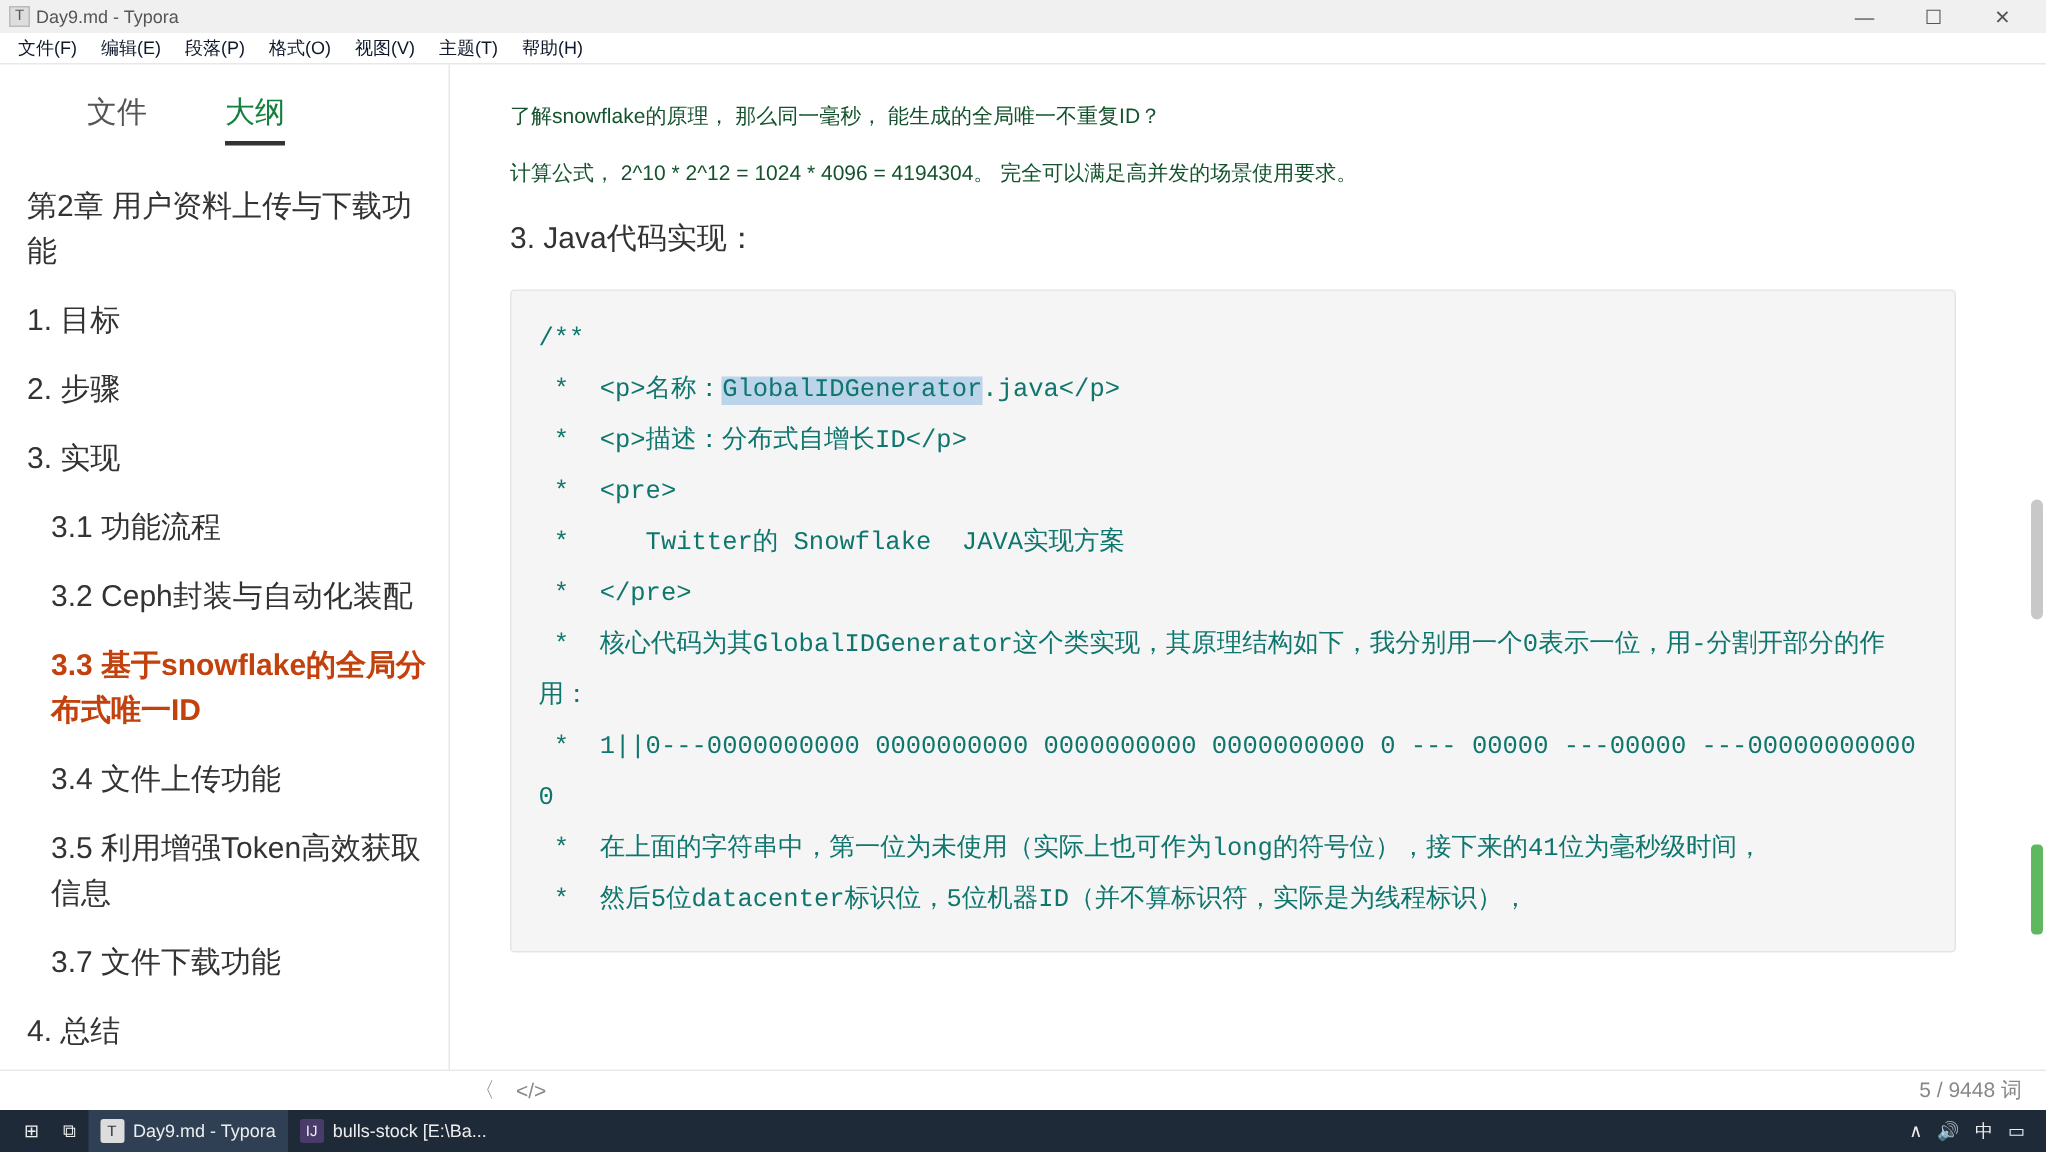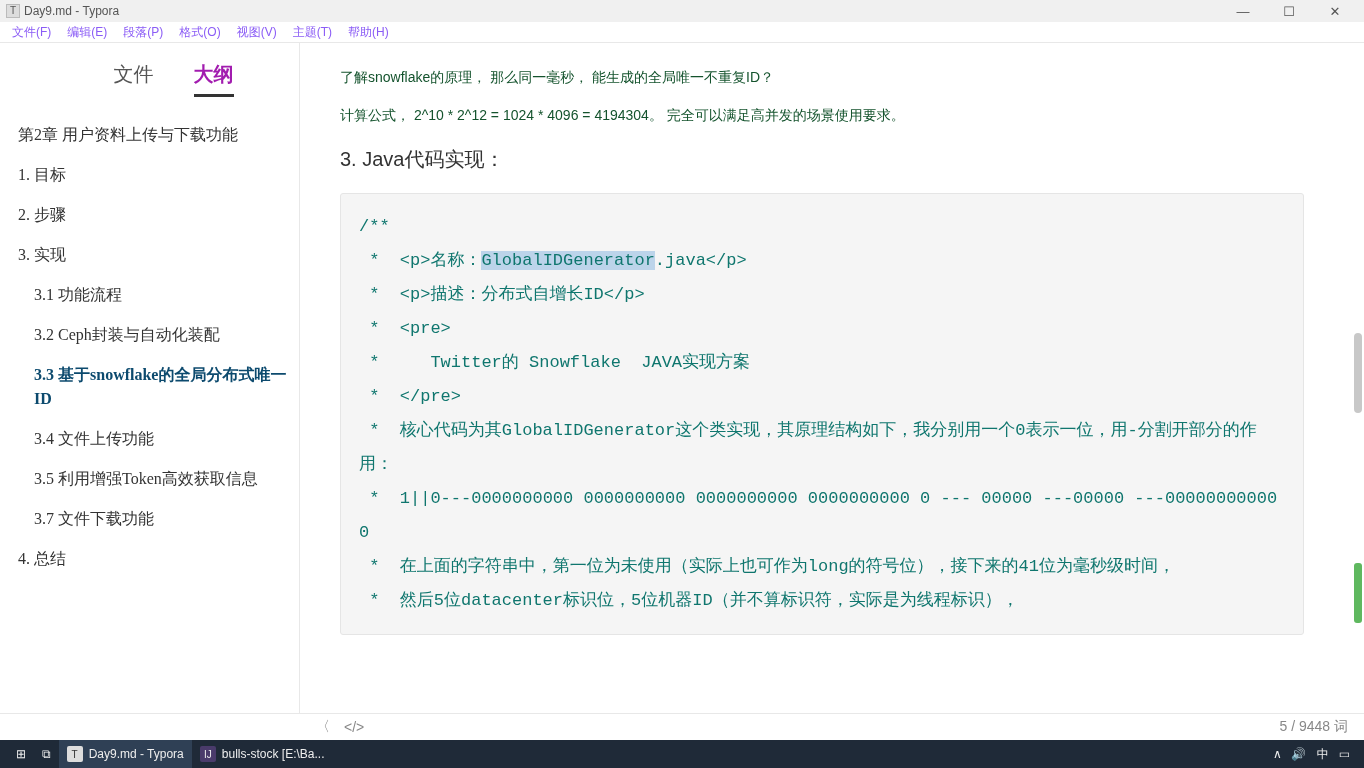--- a/index.html
+++ b/index.html
@@ -1,31 +1,31 @@
 <!DOCTYPE html>
 <html><head>
 <meta charset="utf-8">
 <style>
 * { margin: 0; padding: 0; box-sizing: border-box; }
 body { font-family: "Microsoft YaHei", "Segoe UI", sans-serif; font-size: 14px; color: #333; background: #fff; overflow: hidden; width: 1364px; height: 768px; position: relative; }
 .titlebar { height: 22px; background: #f0f0f0; display: flex; align-items: center; padding: 0 6px; font-size: 12px; color: #555; }
 .titlebar .icon { width: 14px; height: 14px; background: #ddd; margin-right: 4px; display: inline-block; border: 1px solid #bbb; font-size: 10px; text-align: center; line-height: 12px; }
 .titlebar .spacer { flex: 1; }
 .winctrl { width: 46px; height: 22px; display: flex; align-items: center; justify-content: center; color: #555; font-size: 13px; }
-.menubar { height: 22px; background: #fff; display: flex; align-items: center; padding: 0 4px; font-size: 12px; color: #8b5cf6; border-bottom: 1px solid #e8e8e8; }
+.menubar { height: 22px; background: #fff; display: flex; align-items: center; padding: 0 4px; font-size: 12px; color: #0f172a; border-bottom: 1px solid #e8e8e8; }
 .menubar .item { padding: 0 8px; }
 .main { display: flex; height: calc(768px - 22px - 22px - 28px); }
 .sidebar { width: 300px; border-right: 1px solid #e8e8e8; padding: 18px 10px 0 18px; overflow-y: auto; }
-.tabs { display: flex; gap: 40px; padding-left: 40px; margin-bottom: 18px; justify-content: center; }
+.tabs { display: flex; gap: 52px; padding-left: 40px; margin-bottom: 18px; }
 .tab { font-size: 20px; color: #555; padding-bottom: 6px; }
-.tab.active { color: #a21caf; font-weight: 700; border-bottom: 3px solid #333; }
-.outline-item { font-size: 16px; color: #333; padding: 8px 0; line-height: 1.5; font-family: Liberation Serif, serif; }
+.tab.active { color: #15803d; font-weight: 400; border-bottom: 3px solid #333; }
+.outline-item { font-size: 20px; color: #333; padding: 8px 0; line-height: 1.5; }
 .outline-item.lvl1 { padding-left: 0; }
 .outline-item.lvl2 { padding-left: 16px; }
-.outline-item.active { font-weight: 700; color: #0c4a6e; }
+.outline-item.active { font-weight: 700; color: #c2410c; }
 .content { flex: 1; padding: 20px 60px 0 40px; overflow-y: auto; position: relative; }
 .content p.body { font-size: 14px; line-height: 2.0; color: #14532d; margin-bottom: 10px; }
 .content p.heading2 { font-size: 20px; line-height: 2.0; color: #333; margin: 10px 0 14px 0; }
 .codeblock { background: #f5f5f5; border: 1px solid #e5e5e5; border-radius: 3px; padding: 16px 18px; font-family: Consolas, "Courier New", monospace; font-size: 17px; line-height: 2.0; color: #0f766e; white-space: pre-wrap; word-break: break-all; margin-top: 10px; }
 .codeblock .sel { background: #bcd4ea; }
 .scroll-ind { position: absolute; right: 2px; top: 290px; width: 8px; height: 80px; background: #c8c8c8; border-radius: 4px; }
 .scroll-ind2 { position: absolute; right: 2px; top: 520px; width: 8px; height: 60px; background: #5fb85f; border-radius: 3px; }
 .statusbar { height: 28px; border-top: 1px solid #e8e8e8; display: flex; align-items: center; padding: 0 16px; font-size: 14px; color: #888; background: #fff; }
 .statusbar .left { display: flex; gap: 14px; align-items: center; padding-left: 300px; }
 .statusbar .spacer { flex: 1; }

